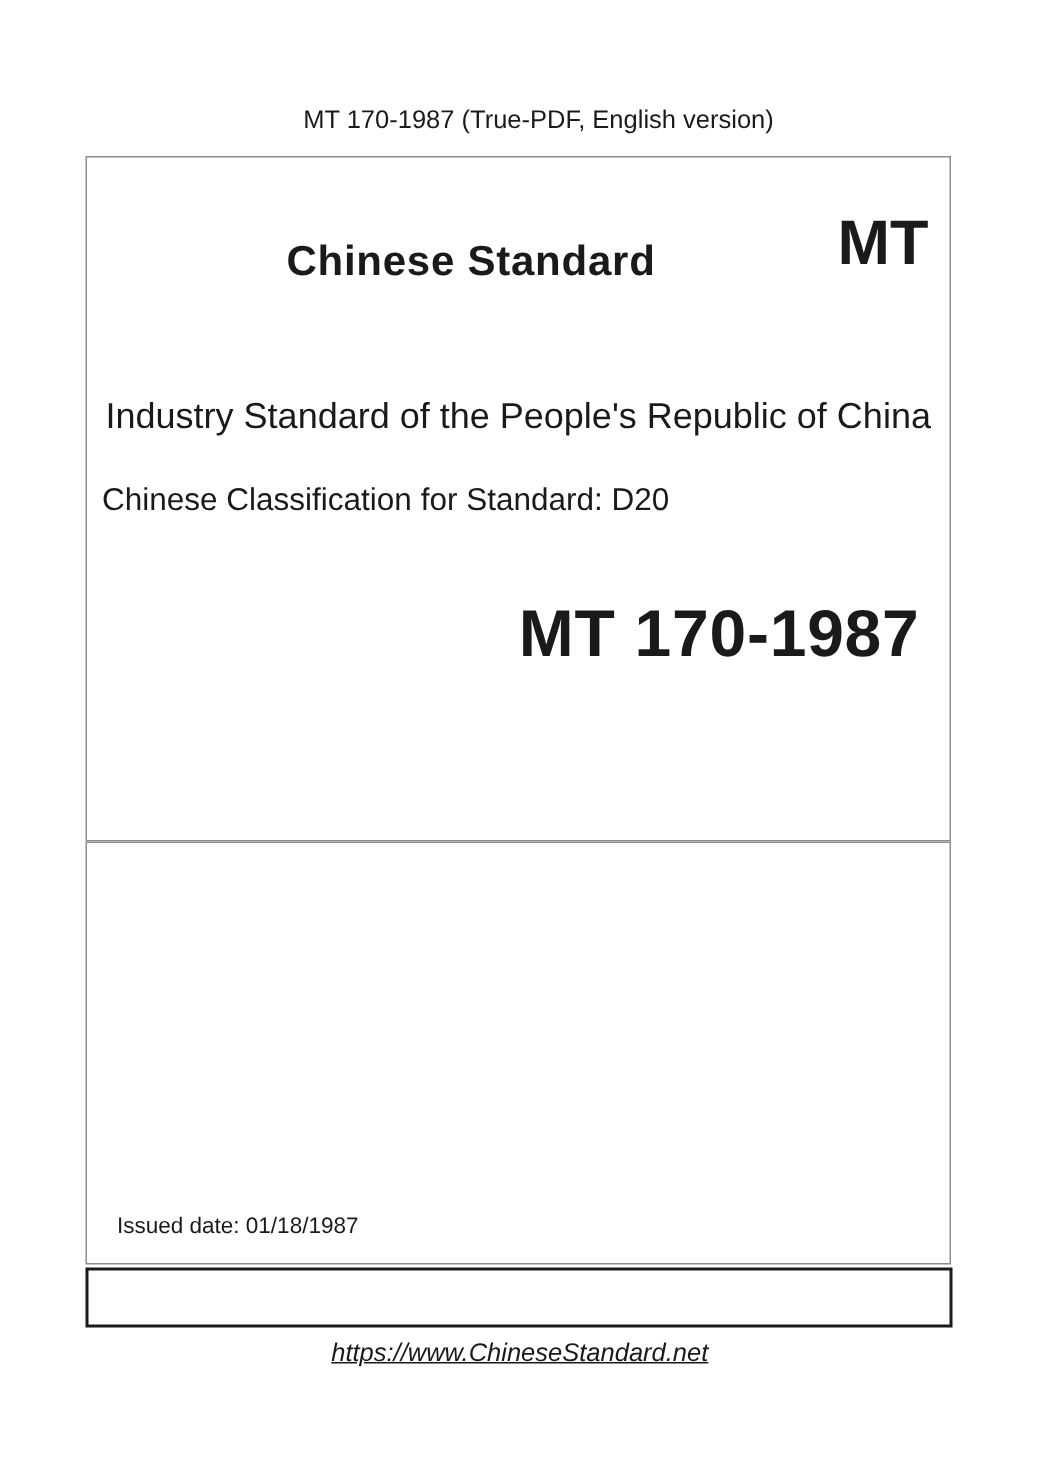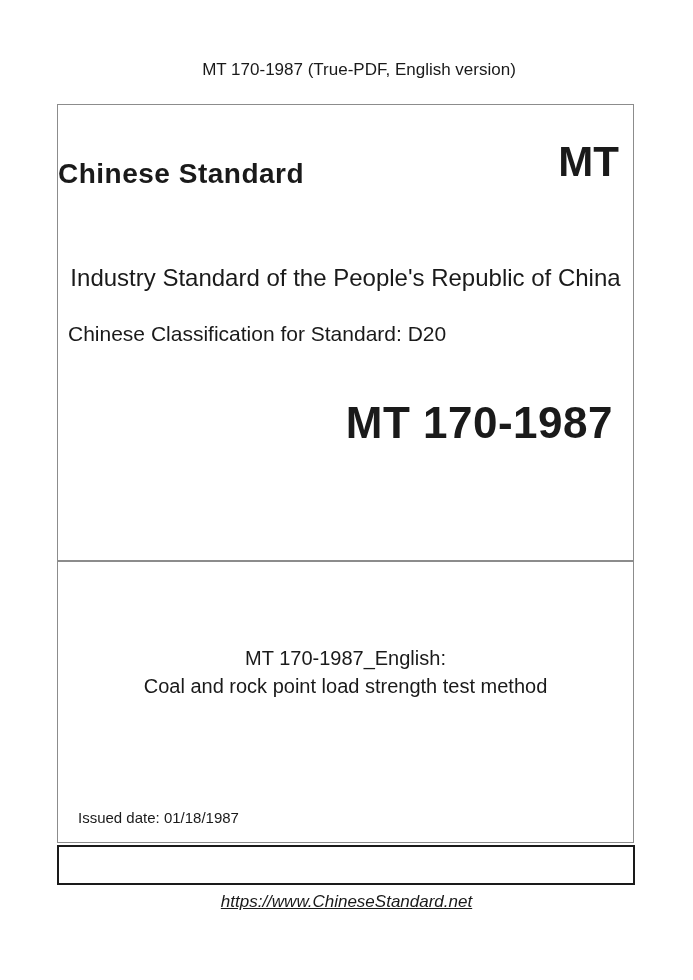--- a/index.html
+++ b/index.html
@@ -11,40 +11,41 @@
   .page {
     position: relative;
     width: 693px;
     height: 980px;
     margin: 0 auto;
     background: #ffffff;
     overflow: hidden;
   }
   .header-text {
     position: absolute;
-    top: 60px; left: 0; right: 0;
+    top: 70px; left: 0; right: 0;
     text-align: center;
     font-size: 17px;
     color: #1a1a1a;
     margin-left: 25px;
   }
   .box {
     position: absolute;
     background: #ffffff;
   }
   .box-gray { border: 1.5px solid #8c8c8c; }
   .box1 { left: 57px; top: 104px; width: 577px; height: 457px; }
   .box2 { left: 57px; top: 561px; width: 577px; height: 282px; }
   .box3 {
     left: 57px; top: 845px; width: 578px; height: 40px;
     border: 2px solid #1a1a1a;
   }
   .cover-title {
     position: absolute;
     left: 0; right: 63px; top: 53px;
+    text-align: center;
     font-size: 28px;
     font-weight: bold;
     letter-spacing: 0.5px;
   }
   .cover-logo {
     position: absolute;
     right: 14px; top: 36px;
     font-size: 42px;
     font-weight: bold;
     line-height: 1;
@@ -109,24 +110,20 @@
 
   <div class="box box-gray box1">
     <div class="cover-title">Chinese Standard</div>
     <div class="cover-logo">MT</div>
     <div class="cover-subtitle">Industry Standard of the People's Republic of China</div>
     <div class="cover-classification">Chinese Classification for Standard: D20</div>
     <div class="cover-number">MT 170-1987</div>
   </div>
 
   <div class="box box-gray box2">
-    <div class="english-title">
-      <div>MT 170-1987_English:</div>
-      <div>Coal and rock point load strength test method</div>
-    </div>
     <div class="date-left">Issued date: 01/18/1987</div>
   </div>
 
   <div class="box box3"></div>
 
   <div class="footer-link-wrap">
     <a class="footer-link">https://www.ChineseStandard.net</a>
   </div>
 
 </div>

